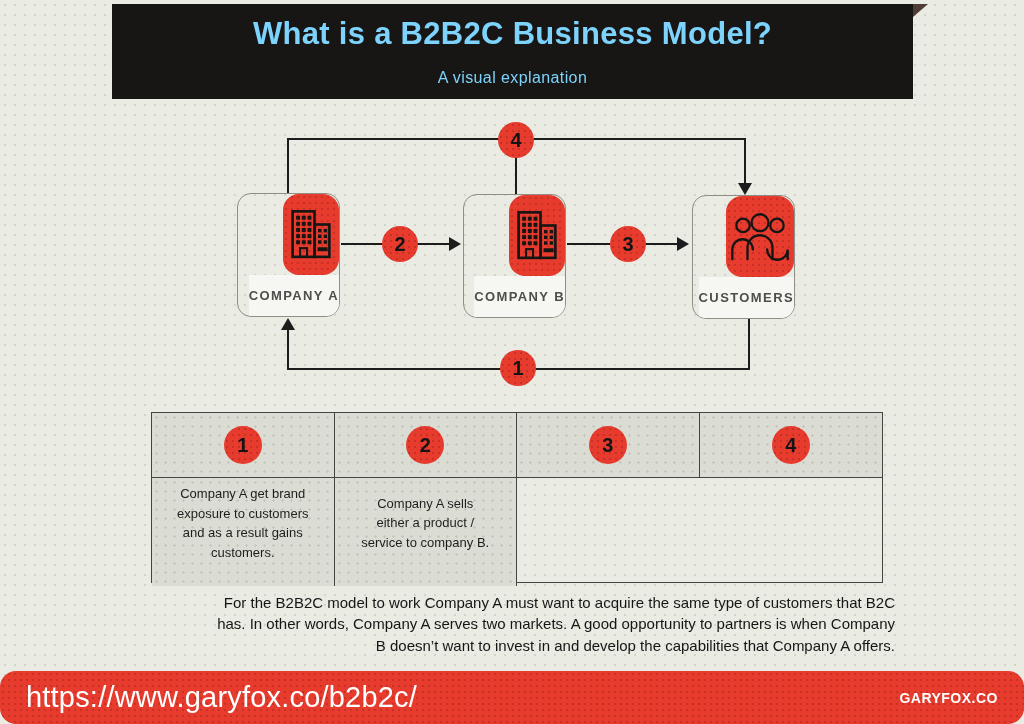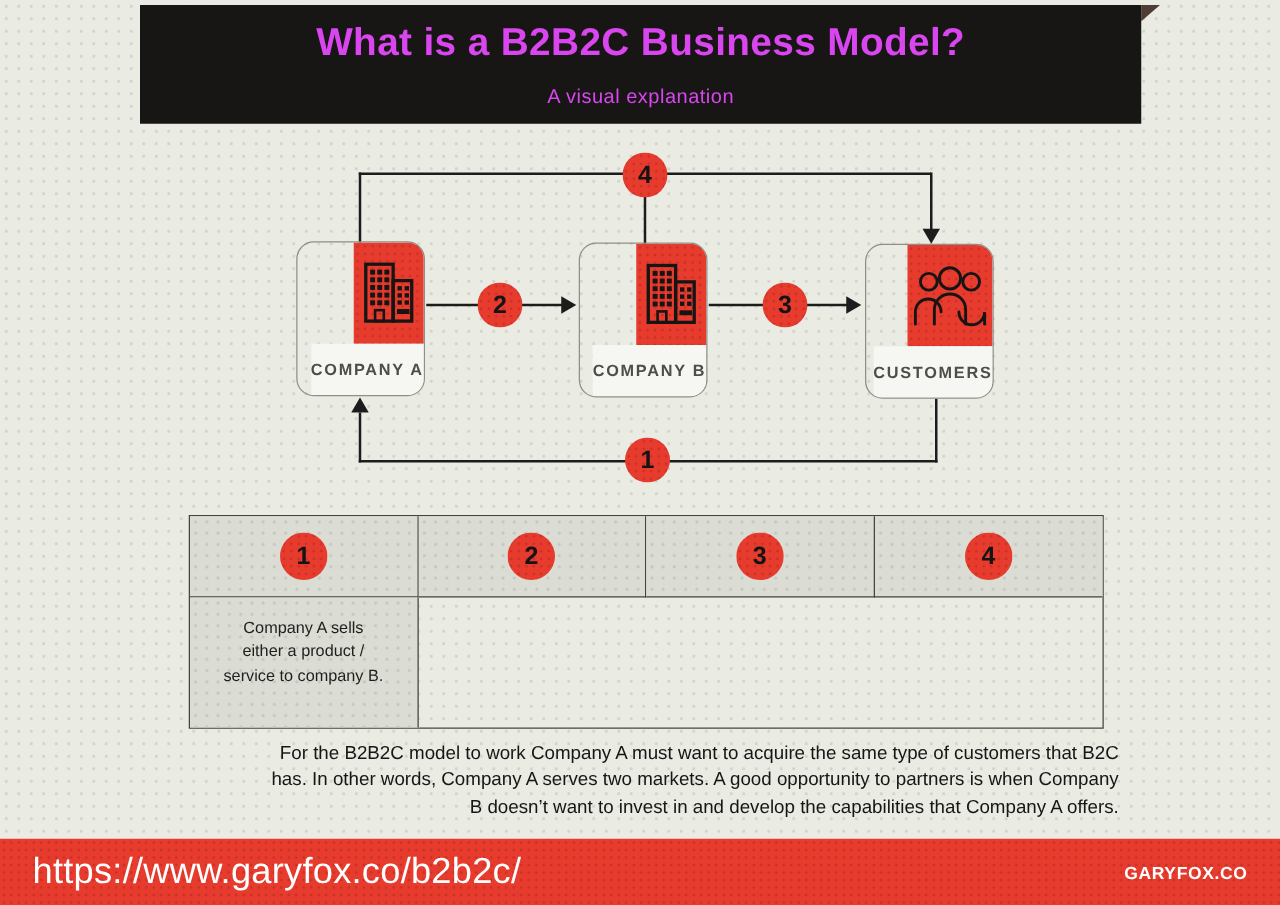--- a/index.html
+++ b/index.html
@@ -9,21 +9,21 @@
   .page {
     position: relative; width: 1024px; height: 724px; overflow: hidden;
     background-color: #eaebe3;
     background-image: radial-gradient(circle, #d2d3c9 1px, transparent 1.4px);
     background-size: 10px 10px;
   }
 
   
   .banner {
     position: absolute; left: 112px; top: 4px; width: 801px; height: 95px;
-    background: #171614; color: #d946ef;
+    background: #171614; color: #7dd3fc;
     display: flex; flex-direction: column; align-items: center; justify-content: center;
     gap: 5px; z-index: 3;
   }
   .banner h1 { font-size: 31px; font-weight: 700; letter-spacing: 0.3px; }
   .banner .sub { font-size: 16px; font-weight: 400; letter-spacing: 0.4px; margin-top: 12px; }
   .fold {
     position: absolute; left: 913px; top: 4px; width: 0; height: 0;
     border-top: 13px solid #4e3c35; border-right: 15px solid transparent; z-index: 2;
   }
 
@@ -34,20 +34,21 @@
 
   .arrow { position: absolute; width: 0; height: 0; z-index: 1; }
   .arrow.right { border-top: 7px solid transparent; border-bottom: 7px solid transparent; border-left: 12px solid #1c1c1c; }
   .arrow.down  { border-left: 7px solid transparent; border-right: 7px solid transparent; border-top: 12px solid #1c1c1c; }
   .arrow.up    { border-left: 7px solid transparent; border-right: 7px solid transparent; border-bottom: 12px solid #1c1c1c; }
 
   .red-tex {
     background-color: #e73b2e;
     background-image: radial-gradient(circle, rgba(90,12,6,0.22) 0.9px, transparent 1.3px);
     background-size: 6px 6px;
+    border-radius: 16px;
   }
 
   .badge {
     position: absolute; width: 36px; height: 36px; border-radius: 50%;
     display: flex; align-items: center; justify-content: center;
     font-size: 20px; font-weight: 700; color: #141414; z-index: 4;
   }
 
   .card {
     position: absolute; width: 103px; height: 124px; border-radius: 14px;
@@ -234,20 +235,26 @@
     <div class="cell head">
       <div class="badge red-tex">2</div>
     </div>
     <div class="cell head">
       <div class="badge red-tex">3</div>
     </div>
     <div class="cell head last">
       <div class="badge red-tex">4</div>
     </div>
     <div class="cell">
+      <div class="cell-text">Company A get brand
+exposure to customers
+and as a result gains
+customers.</div>
+    </div>
+    <div class="cell">
       <div class="cell-text">Company A sells
 either a product /
 service to company B.</div>
     </div>
   </div>
 
   <div class="note">For the B2B2C model to work Company A must want to acquire the same type of customers that B2C
 has. In other words, Company A serves two markets. A good opportunity to partners is when Company
 B doesn’t want to invest in and develop the capabilities that Company A offers.</div>
 

